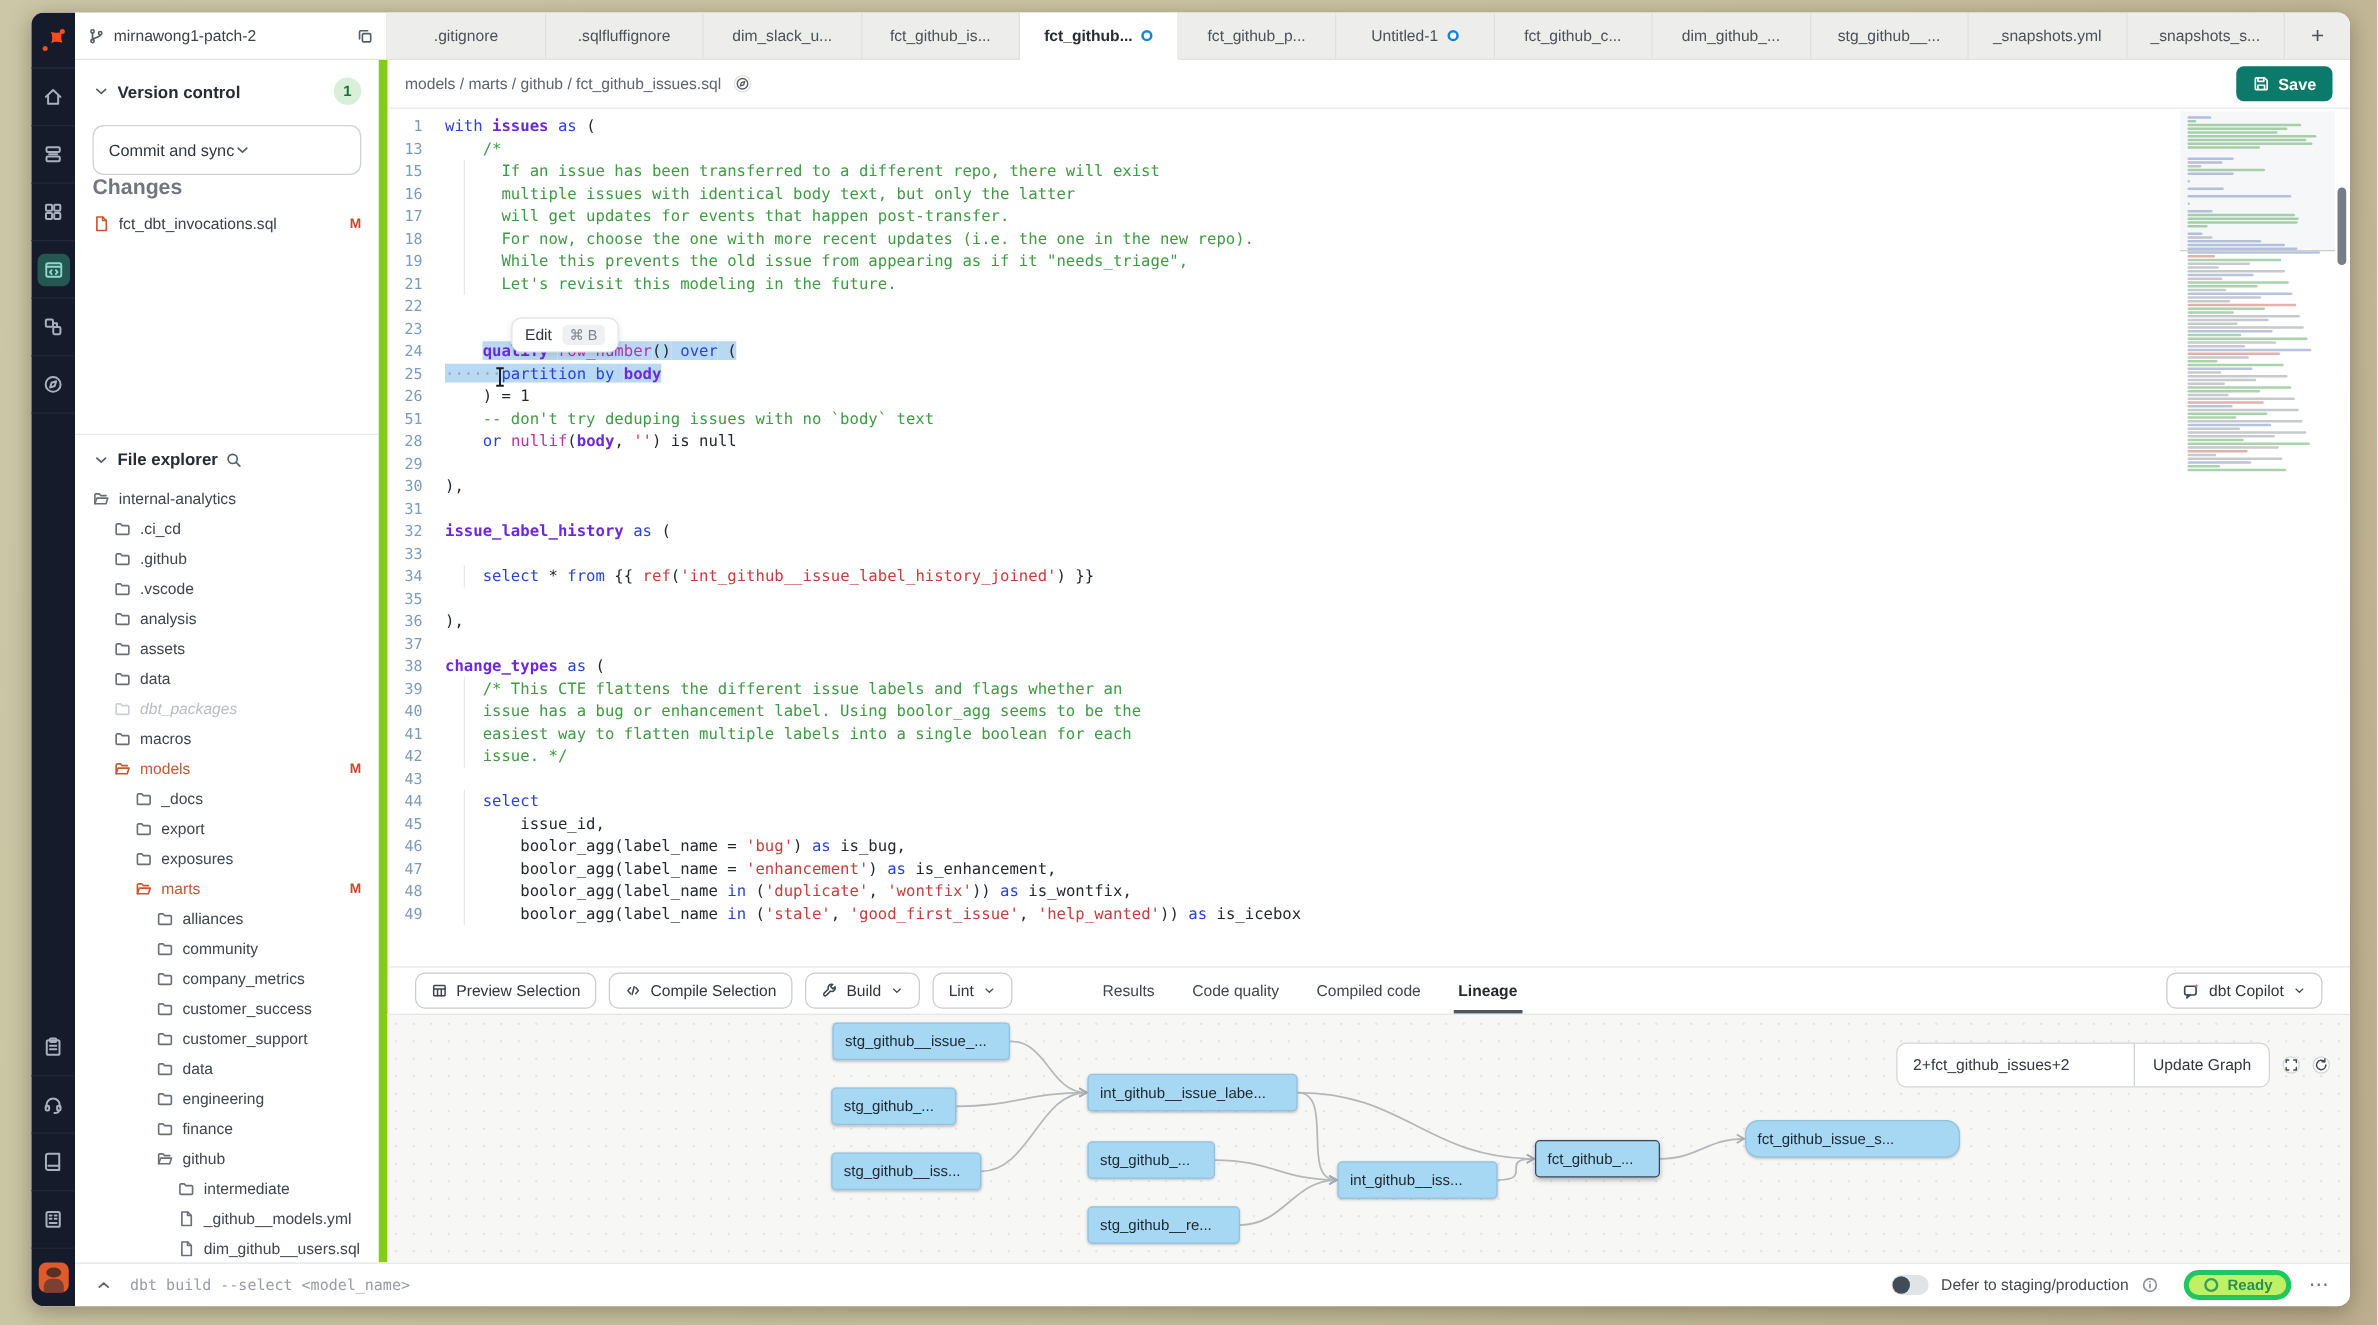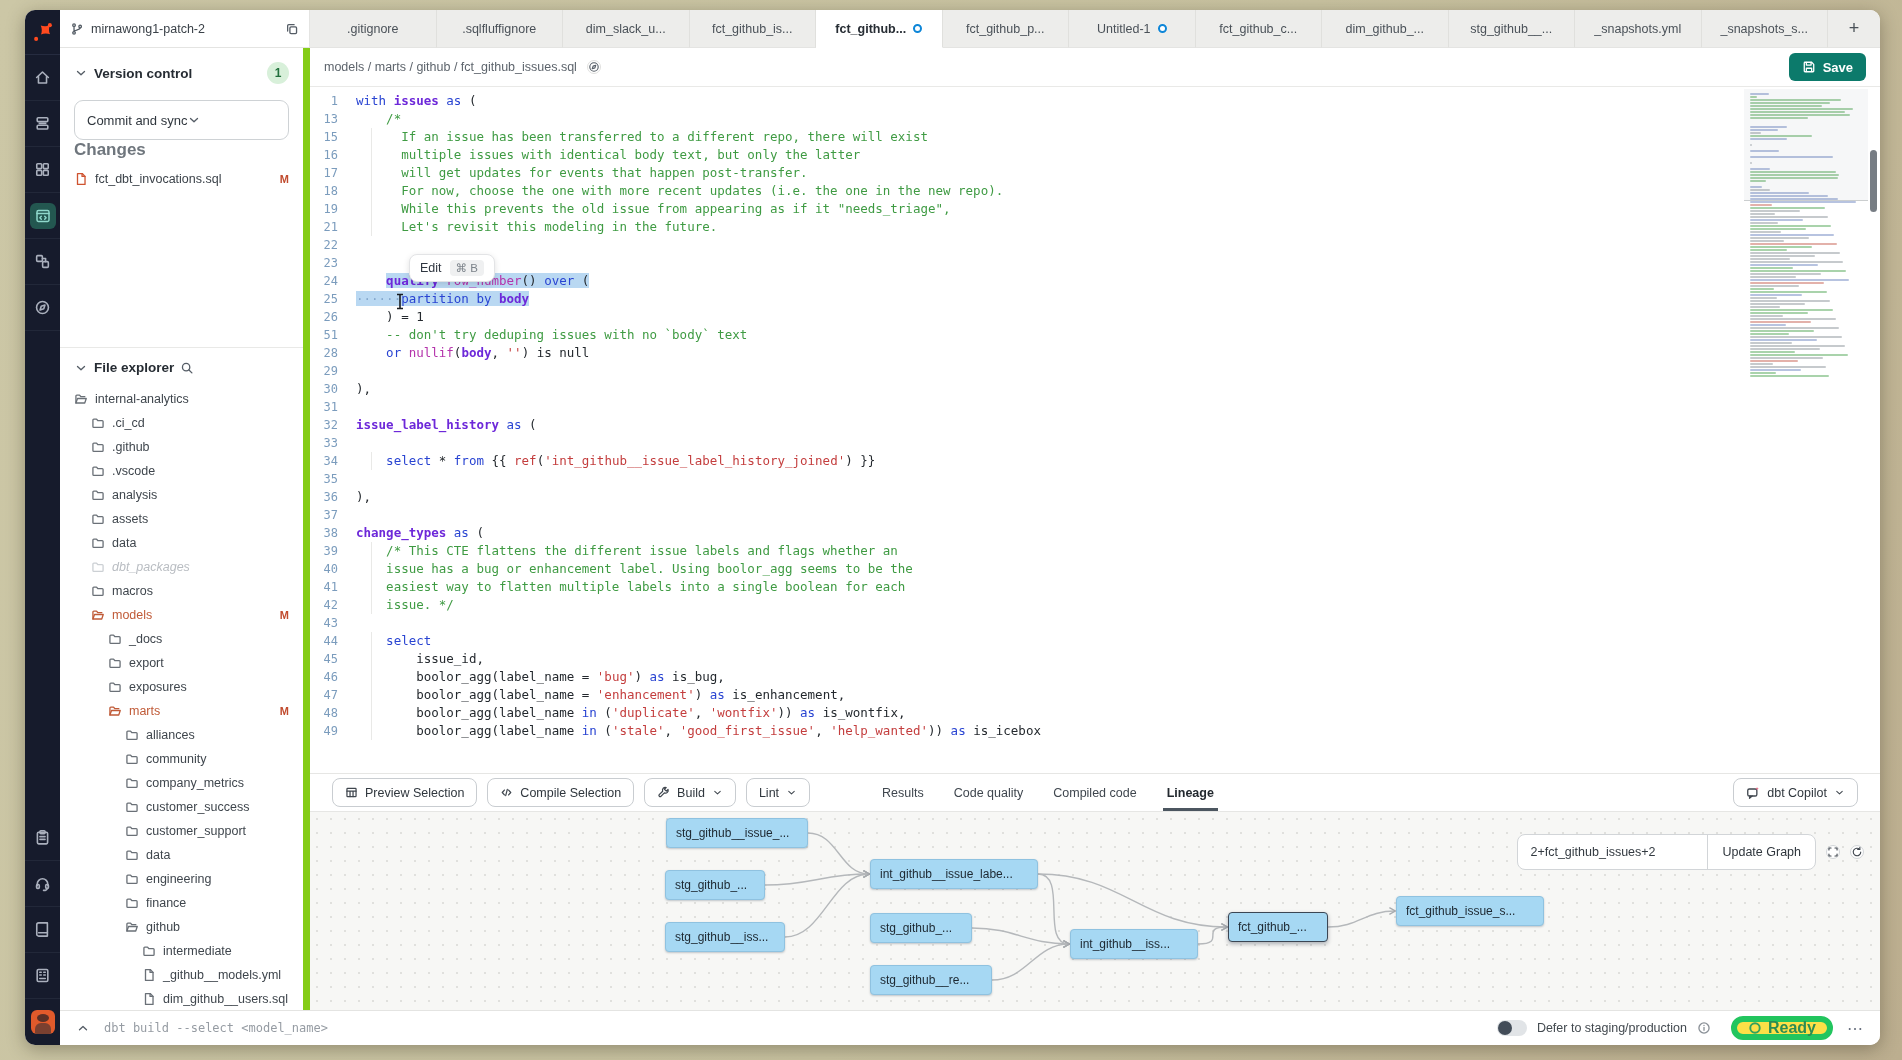--- a/index.html
+++ b/index.html
@@ -106,21 +106,21 @@
   
   .statusbar { height:35px; border-top:1px solid #e4e4e2; display:flex; align-items:center; padding:0 16px; flex-shrink:0; background:#fff; }
   .statusbar .chev { color:#555d66; cursor:pointer; display:flex; }
   .statusbar .chev svg { width:13px; height:13px; }
   .cmd { font-family:"DejaVu Sans Mono", monospace; font-size:12px; color:#969ca3; margin-left:14px; }
   .sb-right { margin-left:auto; display:flex; align-items:center; gap:10px; }
   .toggle { width:30px; height:16px; border-radius:9px; background:#e1e4e7; position:relative; cursor:pointer; }
   .toggle::after { content:""; position:absolute; left:1px; top:1px; width:14px; height:14px; border-radius:50%; background:#424c58; }
   .defer { font-size:12.5px; color:#42494f; }
   .info { color:#8a9097; display:flex; } .info svg { width:13px; height:13px; }
-  .ready { margin-left:10px; height:24px; border:6px solid #22c55e; background:#fde047; border-radius:13px; display:flex; align-items:center; gap:6px; padding:0 11px; font-size:16px; color:#2c8c52; font-weight:600; }
+  .ready { margin-left:10px; height:24px; border:4px solid #22c55e; background:#bef264; border-radius:13px; display:flex; align-items:center; gap:6px; padding:0 11px; font-size:12px; color:#2c8c52; font-weight:600; }
   .ready svg { width:11px; height:11px; color:#34a05d; }
   .dots3 { color:#6b7280; font-size:16px; letter-spacing:1px; cursor:pointer; margin-left:4px; }
 </style>
 </head>
 <body>
 
 <div class="stage">
   <div class="window">
 
     <div class="rail" id="rail">
@@ -812,21 +812,21 @@
               </svg>
             <div id="nodes">
                 <div class="node" style="left: 356px; top: 6px; width: 142px;">stg_github__issue_...</div>
                 <div class="node" style="left: 355px; top: 58px; width: 100px;">stg_github_...</div>
                 <div class="node" style="left: 355px; top: 110px; width: 120px;">stg_github__iss...</div>
                 <div class="node" style="left: 560px; top: 47px; width: 168px;">int_github__issue_labe...</div>
                 <div class="node" style="left: 560px; top: 101px; width: 102px;">stg_github_...</div>
                 <div class="node" style="left: 560px; top: 153px; width: 122px;">stg_github__re...</div>
                 <div class="node" style="left: 760px; top: 117px; width: 128px;">int_github__iss...</div>
                 <div class="node selected" style="left: 918px; top: 100px; width: 100px;">fct_github_...</div>
-                <div class="node" style="left: 1086px; top: 84px; width: 148px;">fct_github_issue_s...</div>
+                <div class="node" style="left: 1086px; top: 84px; width: 172px; border-radius: 11px;">fct_github_issue_s...</div>
               </div>
             <div class="lin-controls">
               <div class="qgroup">
                 <div class="qinput">2+fct_github_issues+2</div>
                 <div class="qupdate">Update Graph</div>
               </div>
               <div class="sq-btn" id="expand-ic" style="display: inline-flex; width: 14px; height: 14px;">
                   <svg viewBox="0 0 16 16" fill="none" stroke="currentColor" stroke-width="1.5" stroke-linecap="round" stroke-linejoin="round" style="width:100%;height:100%">
                     <path d="M2.6 5.4V2.6h2.8M10.6 2.6h2.8v2.8M13.4 10.6v2.8h-2.8M5.4 13.4H2.6v-2.8"></path>
                   </svg>

